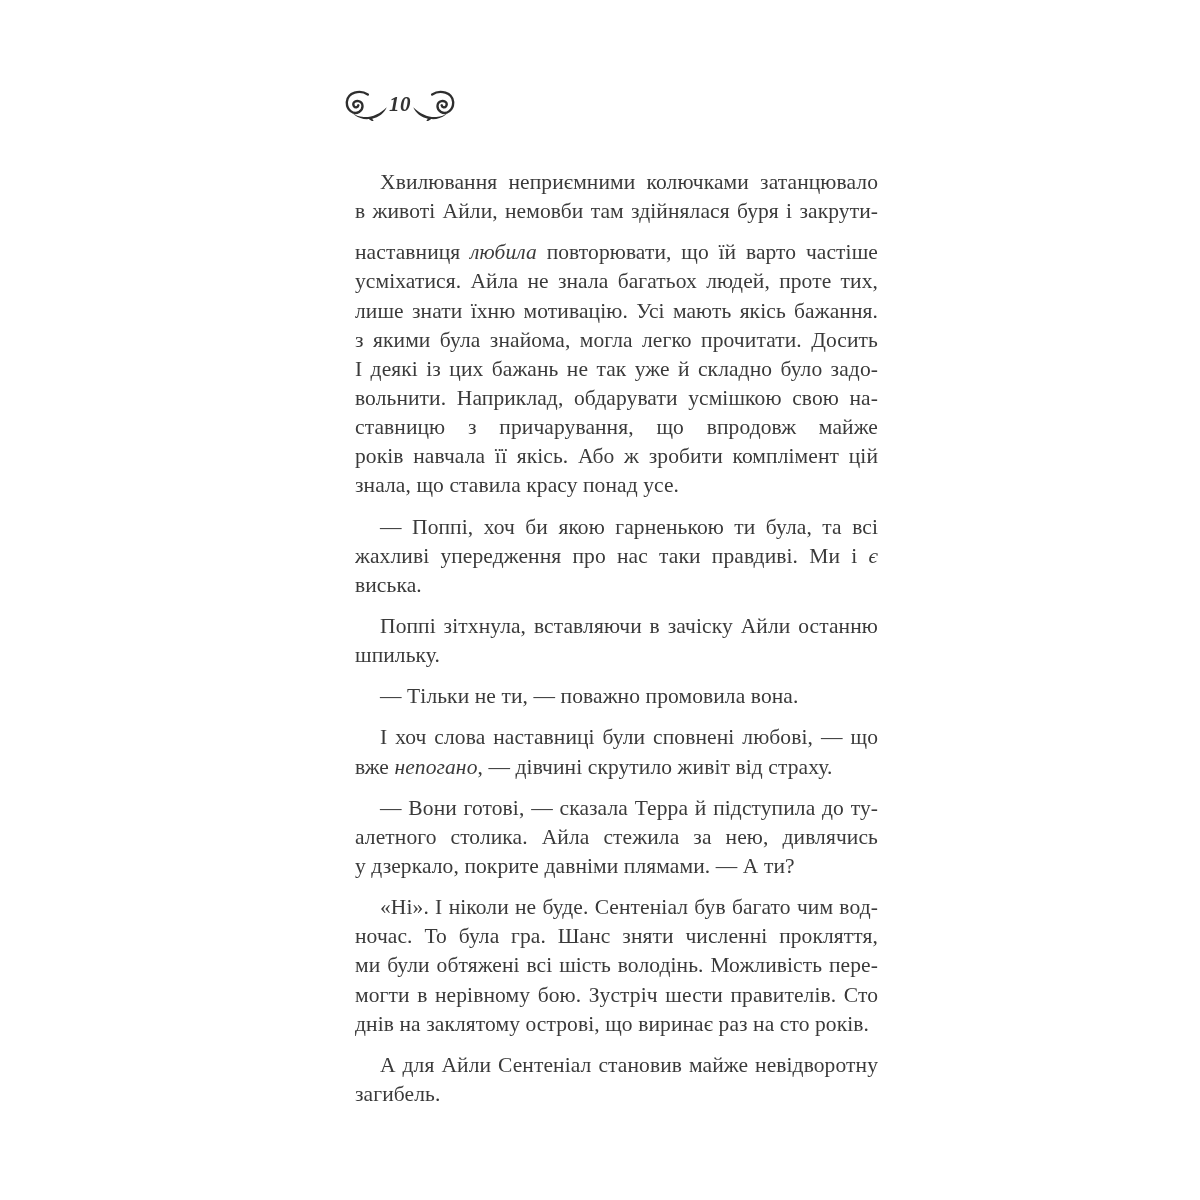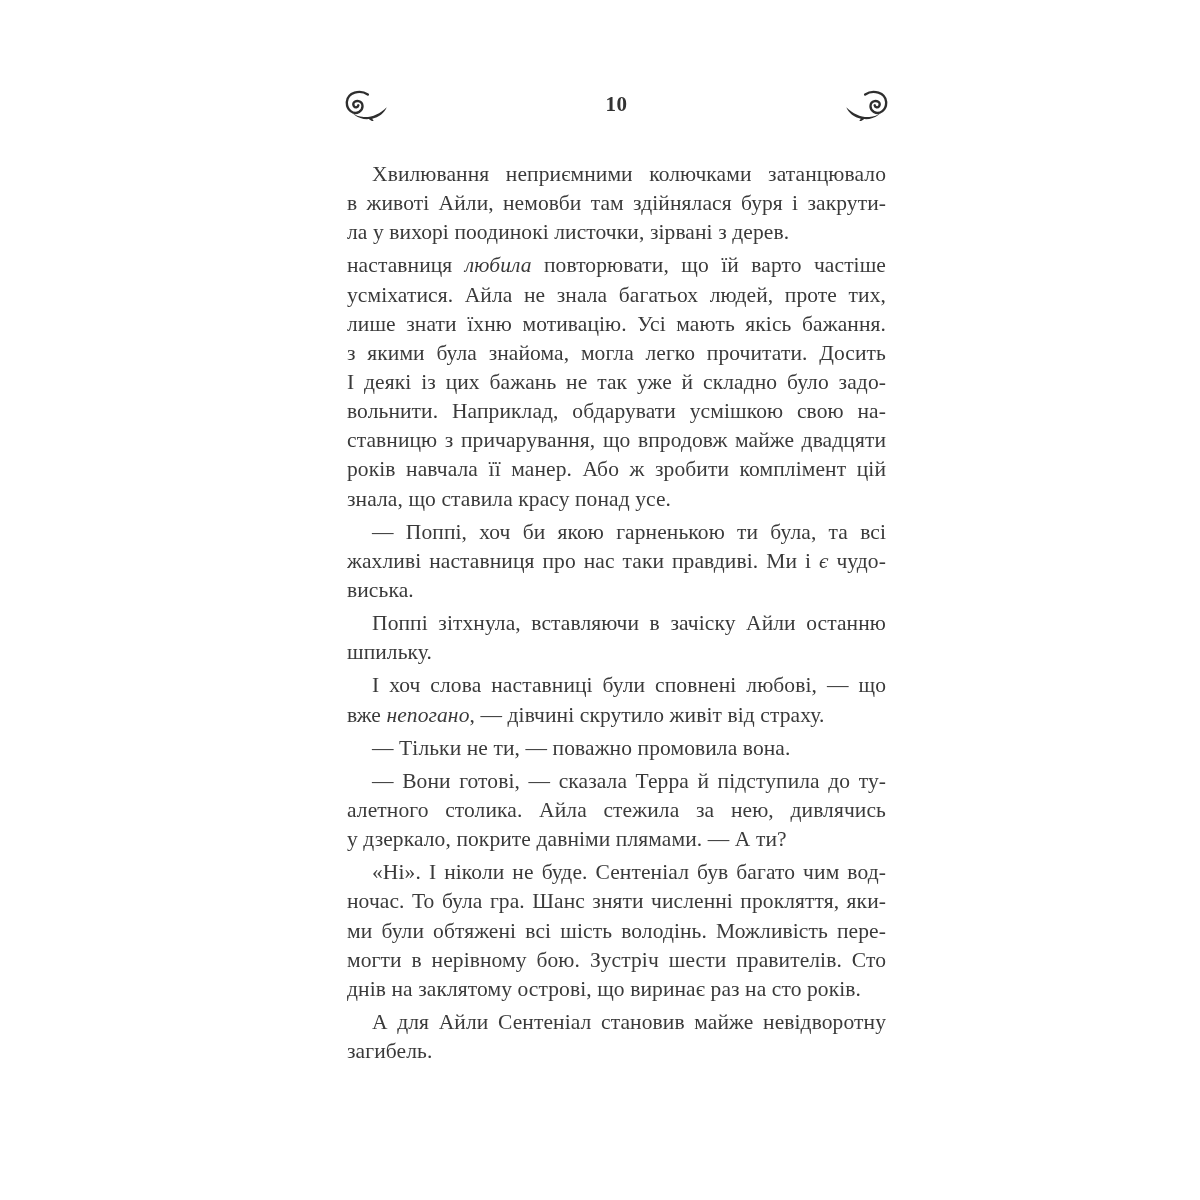--- a/index.html
+++ b/index.html
@@ -18,23 +18,23 @@
     background: var(--bg-color, #ffffff);
   }
   .page-header {
     position: absolute;
     left: 343px;
     top: 86px;
     width: 547px;
     height: 38px;
     display: flex;
     align-items: center;
-    justify-content: space-between;
-    gap: 14px;
+    justify-content: flex-start;
     color: var(--ornament-color, #2e2e2e);
+    font-style: italic;
   }
   .flourish {
     width: 46px;
     height: 31px;
     display: block;
     flex: 0 0 auto;
   }
   .flourish.mirrored { transform: scaleX(-1); }
   .page-number {
     font-size: 21px;
@@ -47,21 +47,21 @@
   .text-column {
     position: absolute;
     left: 343px;
     top: 156px;
     width: 547px;
     color: var(--text-color, #3a3a3a);
     font-size: 21.5px;
     line-height: 29.15px;
     letter-spacing: 0.1px;
   }
-  .paragraph { margin: 4px; padding: 0; }
+  .paragraph { margin: 12px; padding: 0; }
   .line {
     text-align: justify;
     text-align-last: justify;
     height: 29.15px;
     overflow: hidden;
   }
   .line.last { text-align-last: left; }
   .line.first { text-indent: 25px; }
   .line i { font-style: italic; }
 </style>
@@ -79,48 +79,47 @@
     <svg class="flourish mirrored" viewBox="0 0 50 34" aria-hidden="true">
       <path d="M 27 5 C 18 -1, 5 3, 4 13 C 3.5 22, 11 27.5, 17.5 24 C 22.5 21, 22.5 13.5, 16.8 12.2 C 12.5 11.3, 9.8 14.8, 11.8 17.8 C 13.2 19.8, 16.2 19.2, 16.6 16.8" fill="none" stroke="currentColor" stroke-width="2.6" stroke-linecap="round"></path>
       <path d="M 3 12 C 4.5 22.5, 12.5 29, 22.5 29.6 C 31.5 30.1, 40 26.3, 47.8 18.8 C 45.2 25.2, 38.8 29.8, 31.8 31.4 L 33.8 34.6 C 31.6 34.3, 29.4 33.2, 28 31.9 C 17 32.6, 6.8 26.5, 3 12 Z" fill="currentColor" stroke="none"></path>
     </svg>
   </div>
 
   <div class="text-column">
       <div class="paragraph">
         <div class="line first"><span>Хвилювання неприємними колючками затанцювало</span></div>
         <div class="line"><span>в животі Айли, немовби там здійнялася буря і закрути-</span></div>
-        <div class="line last"><span>ла у вихорі поодинокі листочки, зірвані з дерев.</span></div>
       </div>
       <div class="paragraph">
         <div class="line"><span>наставниця </span><i>любила</i><span> повторювати, що їй варто частіше</span></div>
         <div class="line"><span>усміхатися. Айла не знала багатьох людей, проте тих,</span></div>
         <div class="line"><span>лише знати їхню мотивацію. Усі мають якісь бажання.</span></div>
         <div class="line"><span>з якими була знайома, могла легко прочитати. Досить</span></div>
         <div class="line"><span>І деякі із цих бажань не так уже й складно було задо-</span></div>
         <div class="line"><span>вольнити. Наприклад, обдарувати усмішкою свою на-</span></div>
         <div class="line"><span>ставницю з причарування, що впродовж майже двадцяти</span></div>
-        <div class="line"><span>років навчала її манер. Або ж зробити комплімент цій</span></div>
+        <div class="line"><span>років навчала її якісь. Або ж зробити комплімент цій</span></div>
         <div class="line last"><span>знала, що ставила красу понад усе.</span></div>
       </div>
       <div class="paragraph">
         <div class="line first"><span>— Поппі, хоч би якою гарненькою ти була, та всі</span></div>
-        <div class="line"><span>жахливі наставниця про нас таки правдиві. Ми і </span><i>є</i><span> чудо-</span></div>
+        <div class="line"><span>жахливі упередження про нас таки правдиві. Ми і </span><i>є</i><span> чудо-</span></div>
         <div class="line last"><span>виська.</span></div>
       </div>
       <div class="paragraph">
         <div class="line first"><span>Поппі зітхнула, вставляючи в зачіску Айли останню</span></div>
         <div class="line last"><span>шпильку.</span></div>
       </div>
       <div class="paragraph">
+        <div class="line first last"><span>— Тільки не ти, — поважно промовила вона.</span></div>
+      </div>
+      <div class="paragraph">
         <div class="line first"><span>І хоч слова наставниці були сповнені любові, — що</span></div>
         <div class="line last"><span>вже </span><i>непогано</i><span>, — дівчині скрутило живіт від страху.</span></div>
-      </div>
-      <div class="paragraph">
-        <div class="line first last"><span>— Тільки не ти, — поважно промовила вона.</span></div>
       </div>
       <div class="paragraph">
         <div class="line first"><span>— Вони готові, — сказала Терра й підступила до ту-</span></div>
         <div class="line"><span>алетного столика. Айла стежила за нею, дивлячись</span></div>
         <div class="line last"><span>у дзеркало, покрите давніми плямами. — А ти?</span></div>
       </div>
       <div class="paragraph">
         <div class="line first"><span>«Ні». І ніколи не буде. Сентеніал був багато чим вод-</span></div>
         <div class="line"><span>ночас. То була гра. Шанс зняти численні прокляття, яки-</span></div>
         <div class="line"><span>ми були обтяжені всі шість володінь. Можливість пере-</span></div>

